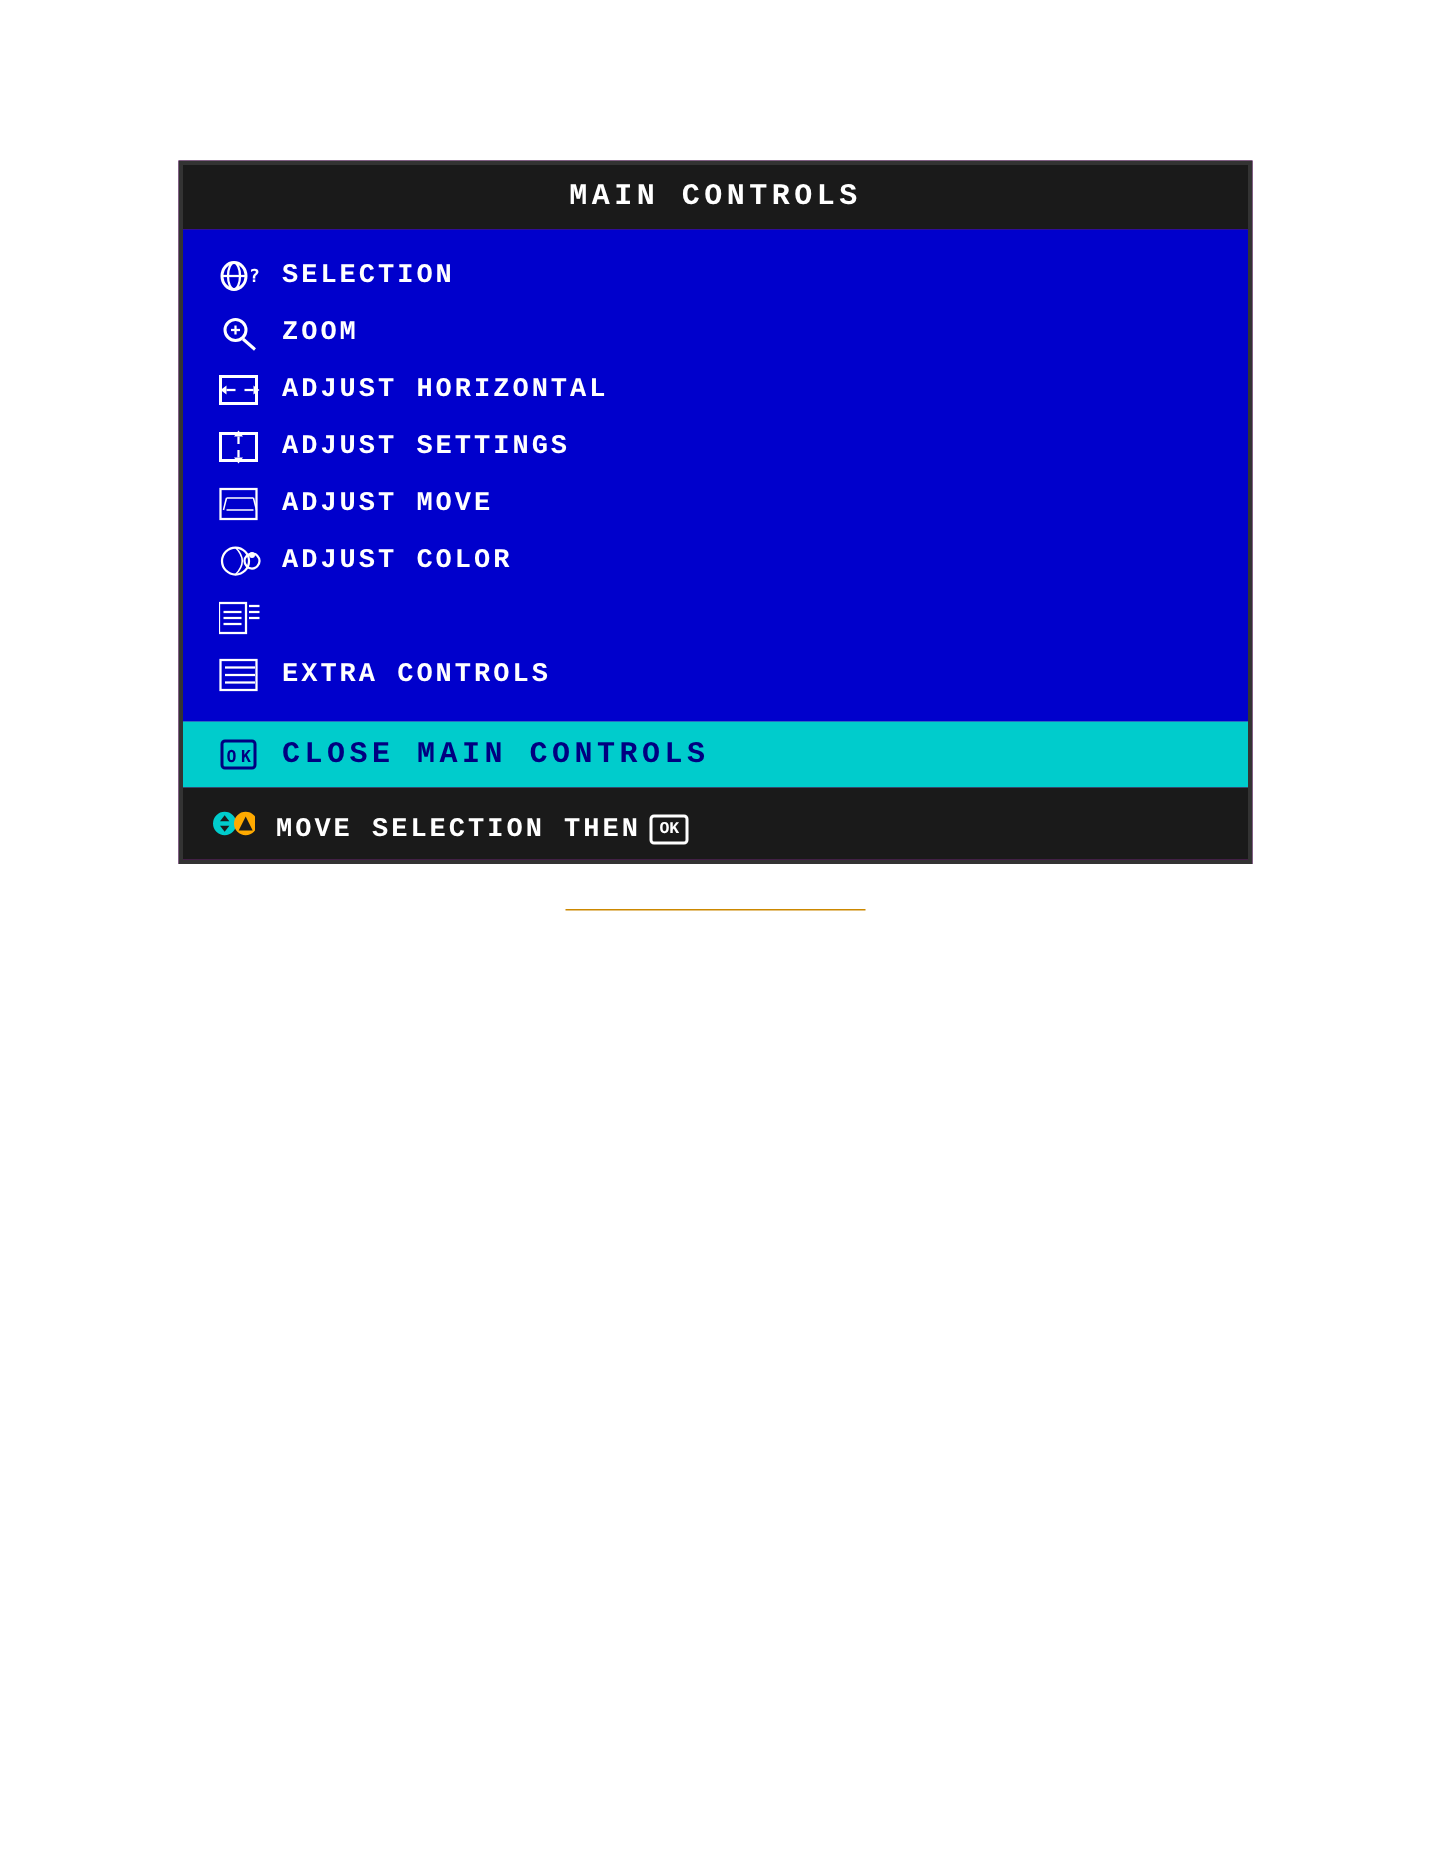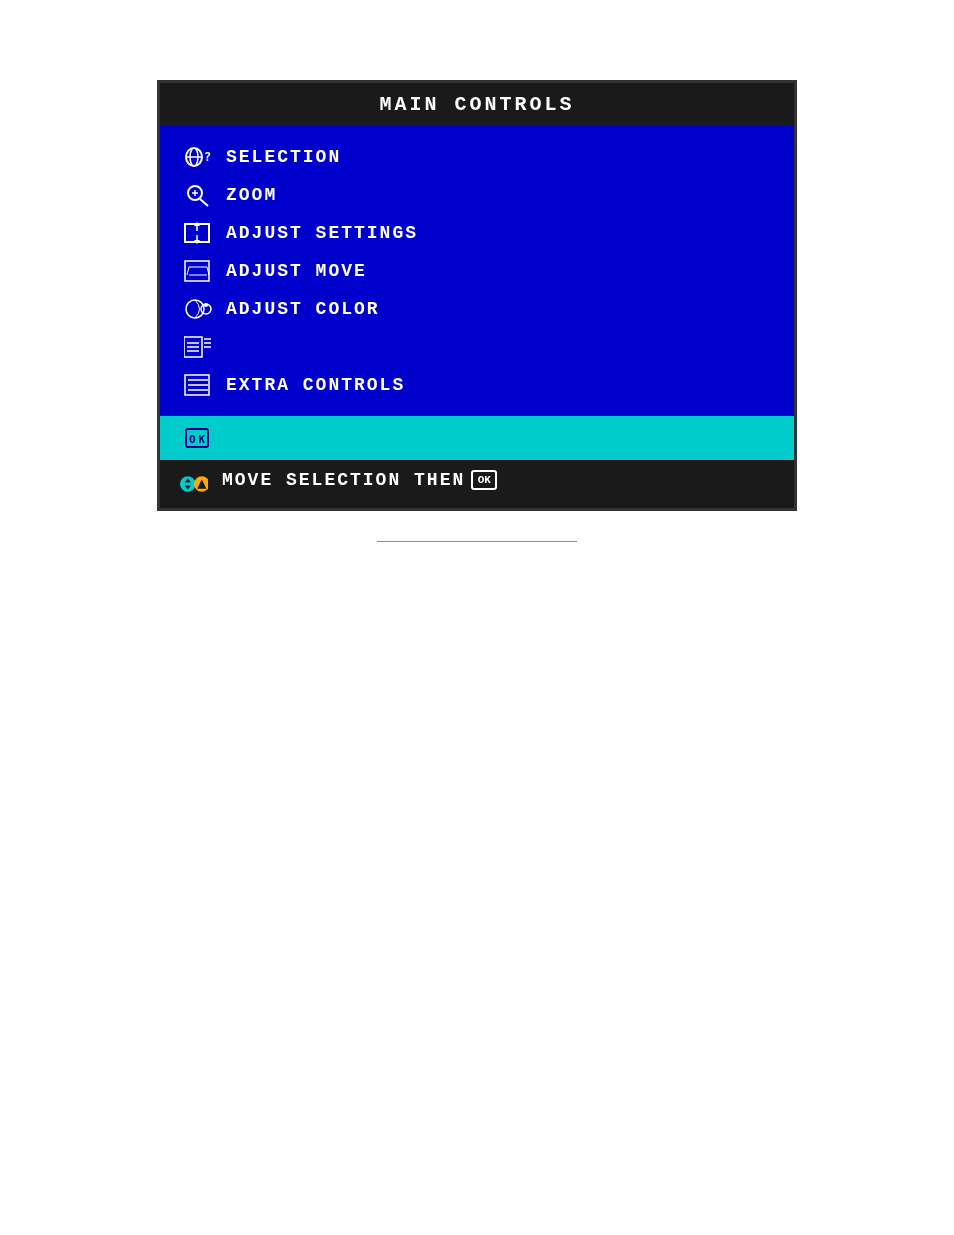--- a/index.html
+++ b/index.html
@@ -9,23 +9,24 @@
       height: 1235px;
       background: #ffffff;
       display: flex;
       justify-content: center;
       align-items: flex-start;
       padding-top: 80px;
       font-family: 'Courier New', Courier, monospace;
     }
 
     .monitor-menu {
-      width: 640px;
+      width: 716px;
       border: 3px solid #333;
       background: #a21caf;
+      margin-top: 27px;
     }
 
     .title-bar {
       background: #1a1a1a;
       color: #ffffff;
       text-align: center;
       padding: 10px 0;
       font-size: 20px;
       font-weight: bold;
       letter-spacing: 3px;
@@ -76,21 +77,21 @@
       cursor: pointer;
     }
 
     .close-bar .menu-icon {
       color: #000080;
     }
 
     .footer-bar {
       background: #1a1a1a;
       display: flex;
-      align-items: flex-start;
+      align-items: flex-end;
       padding: 10px 16px;
       color: #ffffff;
       font-size: 18px;
       font-weight: bold;
       letter-spacing: 2px;
     }
 
     .footer-bar .menu-icon {
       color: #ffffff;
       font-size: 22px;
@@ -149,20 +150,32 @@
           <svg viewBox="0 0 28 24" fill="none" xmlns="http://www.w3.org/2000/svg">
             <circle cx="11" cy="10" r="7" stroke="white" stroke-width="2" fill="none"></circle>
             <line x1="16" y1="16" x2="24" y2="23" stroke="white" stroke-width="2"></line>
             <line x1="8" y1="10" x2="14" y2="10" stroke="white" stroke-width="1.5"></line>
             <line x1="11" y1="7" x2="11" y2="13" stroke="white" stroke-width="1.5"></line>
           </svg>
         </span>
         <span>ZOOM</span>
       </div>
 
+      <div class="menu-item">
+        <span class="menu-icon">
+          <svg viewBox="0 0 28 24" fill="none" xmlns="http://www.w3.org/2000/svg">
+            <rect x="1" y="3" width="24" height="18" stroke="white" stroke-width="2" fill="none"></rect>
+            <line x1="5" y1="12" x2="11" y2="12" stroke="white" stroke-width="1.5"></line>
+            <polygon points="5,9 1,12 5,15" fill="white"></polygon>
+            <line x1="17" y1="12" x2="23" y2="12" stroke="white" stroke-width="1.5"></line>
+            <polygon points="23,9 27,12 23,15" fill="white"></polygon>
+          </svg>
+        </span>
+        <span>ADJUST  HORIZONTAL</span>
+      </div>
 
       <div class="menu-item">
         <span class="menu-icon">
           <svg viewBox="0 0 28 24" fill="none" xmlns="http://www.w3.org/2000/svg">
             <rect x="1" y="3" width="24" height="18" stroke="white" stroke-width="2" fill="none"></rect>
             <line x1="13" y1="5" x2="13" y2="10" stroke="white" stroke-width="1.5"></line>
             <polygon points="10,5 13,1 16,5" fill="white"></polygon>
             <line x1="13" y1="14" x2="13" y2="19" stroke="white" stroke-width="1.5"></line>
             <polygon points="10,19 13,23 16,19" fill="white"></polygon>
           </svg>
@@ -223,20 +236,21 @@
 
     </div>
 
     <div class="close-bar">
       <span class="menu-icon">
         <svg viewBox="0 0 28 24" fill="none" xmlns="http://www.w3.org/2000/svg">
           <rect x="2" y="3" width="22" height="18" stroke="#000080" stroke-width="2" fill="none" rx="2"></rect>
           <text x="5" y="17" fill="#000080" font-size="11" font-weight="bold" font-family="monospace">OK</text>
         </svg>
       </span>
+      <span>CLOSE  MAIN  CONTROLS</span>
     </div>
 
     <div class="footer-bar">
       <span class="menu-icon">
         <svg viewBox="0 0 36 24" fill="none" xmlns="http://www.w3.org/2000/svg">
 
           <circle cx="10" cy="12" r="9" stroke="#00cccc" stroke-width="2" fill="#00cccc"></circle>
           <polygon points="10,5 6,10 14,10" fill="#1a1a1a"></polygon>
           <polygon points="10,19 6,14 14,14" fill="#1a1a1a"></polygon>
 

